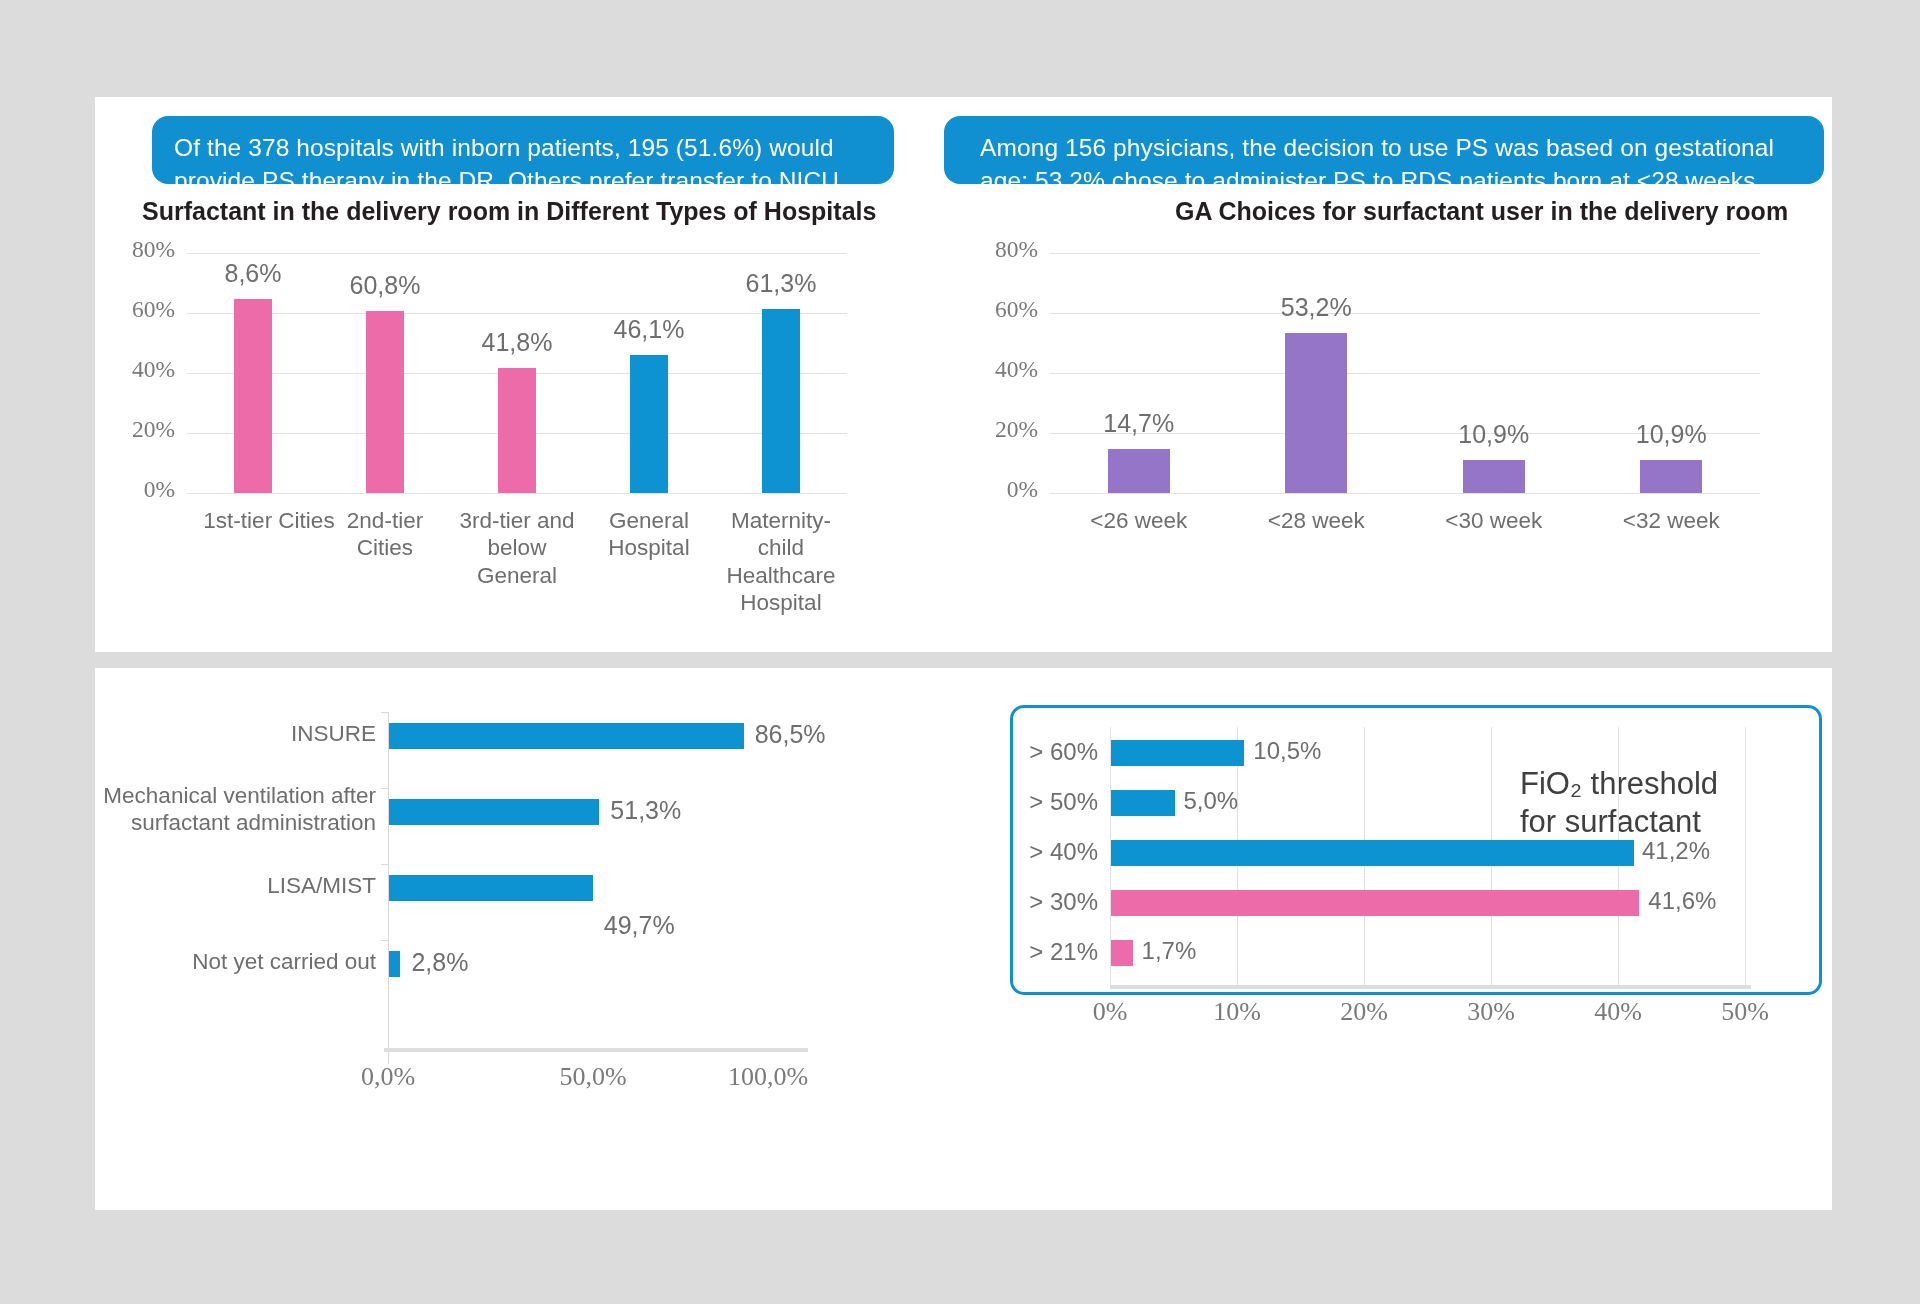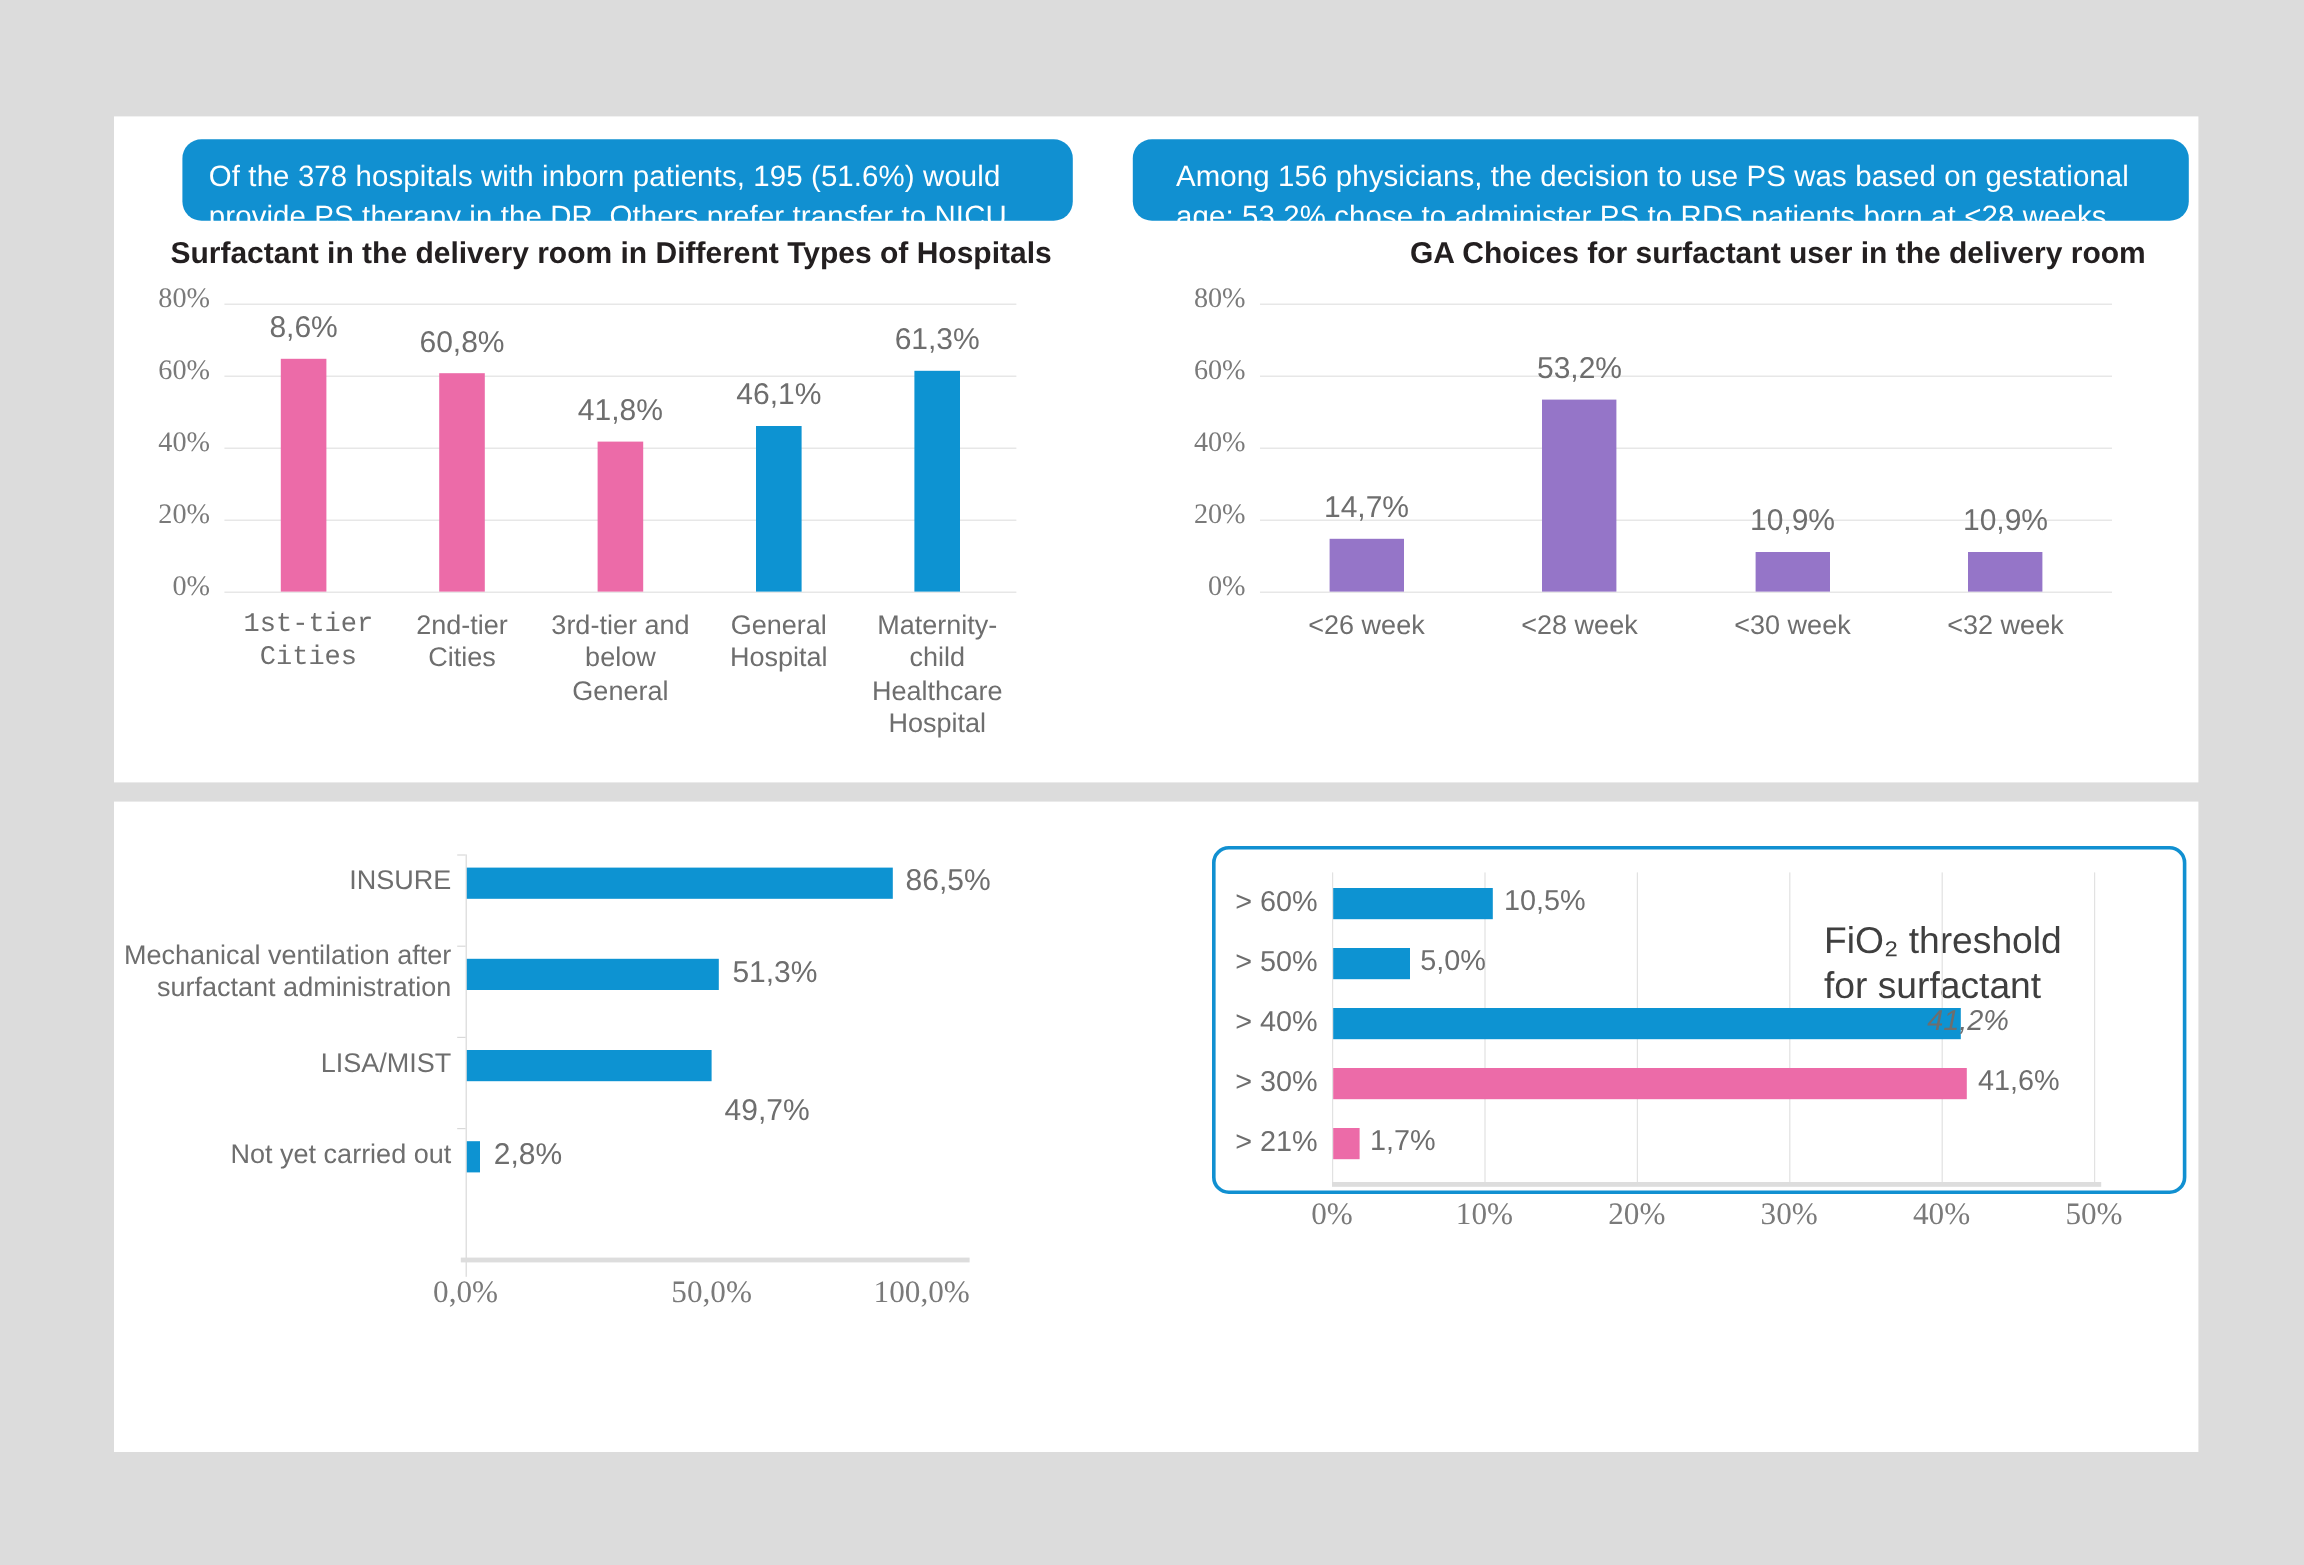--- a/index.html
+++ b/index.html
@@ -108,21 +108,21 @@
         <div class="gridline" style="left:0px;top:180px;width:660px;"></div>
         <div class="tick-label" style="left:-80px;top:163px;width:68px;text-align:right;">20%</div>
         <div class="gridline" style="left:0px;top:120px;width:660px;"></div>
         <div class="tick-label" style="left:-80px;top:103px;width:68px;text-align:right;">40%</div>
         <div class="gridline" style="left:0px;top:60px;width:660px;"></div>
         <div class="tick-label" style="left:-80px;top:43px;width:68px;text-align:right;">60%</div>
         <div class="gridline" style="left:0px;top:0px;width:660px;"></div>
         <div class="tick-label" style="left:-80px;top:-17px;width:68px;text-align:right;">80%</div>
         <div class="bar" style="left:47px;top:45.89999999999998px;width:38px;height:194.10000000000002px;background:#ec6ba8;"></div>
         <div class="val-label" style="left:-4px;top:5.899999999999977px;width:140px;text-align:center;">8,6%</div>
-        <div class="cat-label" style="left:4px;top:254px;width:132px;font-family:Liberation Mono, monospace;">1st-tier Cities</div>
+        <div class="cat-label" style="left:16px;top:254px;width:132px;">1st-tier Cities</div>
         <div class="bar" style="left:179px;top:57.599999999999994px;width:38px;height:182.4px;background:#ec6ba8;"></div>
         <div class="val-label" style="left:128px;top:17.599999999999994px;width:140px;text-align:center;">60,8%</div>
         <div class="cat-label" style="left:132px;top:254px;width:132px;">2nd-tier Cities</div>
         <div class="bar" style="left:311px;top:114.60000000000001px;width:38px;height:125.39999999999999px;background:#ec6ba8;"></div>
         <div class="val-label" style="left:260px;top:74.60000000000001px;width:140px;text-align:center;">41,8%</div>
         <div class="cat-label" style="left:264px;top:254px;width:132px;">3rd-tier and below General</div>
         <div class="bar" style="left:443px;top:101.69999999999999px;width:38px;height:138.3px;background:#0d93d2;"></div>
         <div class="val-label" style="left:392px;top:61.69999999999999px;width:140px;text-align:center;">46,1%</div>
         <div class="cat-label" style="left:396px;top:254px;width:132px;">General Hospital</div>
         <div class="bar" style="left:575px;top:56.099999999999994px;width:38px;height:183.9px;background:#0d93d2;"></div>
@@ -195,21 +195,21 @@
       <div class="vgridline" style="left:481px;top:22px;height:258px;"></div>
       <div class="vgridline" style="left:608px;top:22px;height:258px;"></div>
       <div class="vgridline" style="left:735px;top:22px;height:258px;"></div>
       <div class="bar" style="left:101px;top:35px;width:133.35px;height:26px;background:#0d93d2;"></div>
       <div class="val-label" style="left:243.35px;top:32px;font-size:24px;">10,5%</div>
       <div class="cat-label" style="left:-22px;top:32px;width:110px;text-align:right;font-size:24px;">&gt; 60%</div>
       <div class="bar" style="left:101px;top:85px;width:63.5px;height:26px;background:#0d93d2;"></div>
       <div class="val-label" style="left:173.5px;top:82px;font-size:24px;">5,0%</div>
       <div class="cat-label" style="left:-22px;top:82px;width:110px;text-align:right;font-size:24px;">&gt; 50%</div>
       <div class="bar" style="left:101px;top:135px;width:523.24px;height:26px;background:#0d93d2;"></div>
-      <div class="val-label" style="left:596px;top:132px;font-size:24px;font-style:italic;">41,2%</div>
+      <div class="val-label" style="left:632px;top:132px;font-size:24px;">41,2%</div>
       <div class="cat-label" style="left:-22px;top:132px;width:110px;text-align:right;font-size:24px;">&gt; 40%</div>
       <div class="bar" style="left:101px;top:185px;width:528.32px;height:26px;background:#ec6ba8;"></div>
       <div class="val-label" style="left:638.32px;top:182px;font-size:24px;">41,6%</div>
       <div class="cat-label" style="left:-22px;top:182px;width:110px;text-align:right;font-size:24px;">&gt; 30%</div>
       <div class="bar" style="left:101px;top:235px;width:21.59px;height:26px;background:#ec6ba8;"></div>
       <div class="val-label" style="left:131.59px;top:232px;font-size:24px;">1,7%</div>
       <div class="cat-label" style="left:-22px;top:232px;width:110px;text-align:right;font-size:24px;">&gt; 21%</div>
       <div class="" style="position:absolute;left:100px;top:280px;width:641px;height:4px;background:#dddddd;"></div>
       <div class="tick-label" style="left:40px;top:292px;width:120px;text-align:center;font-size:26px;">0%</div>
       <div class="tick-label" style="left:167px;top:292px;width:120px;text-align:center;font-size:26px;">10%</div>

